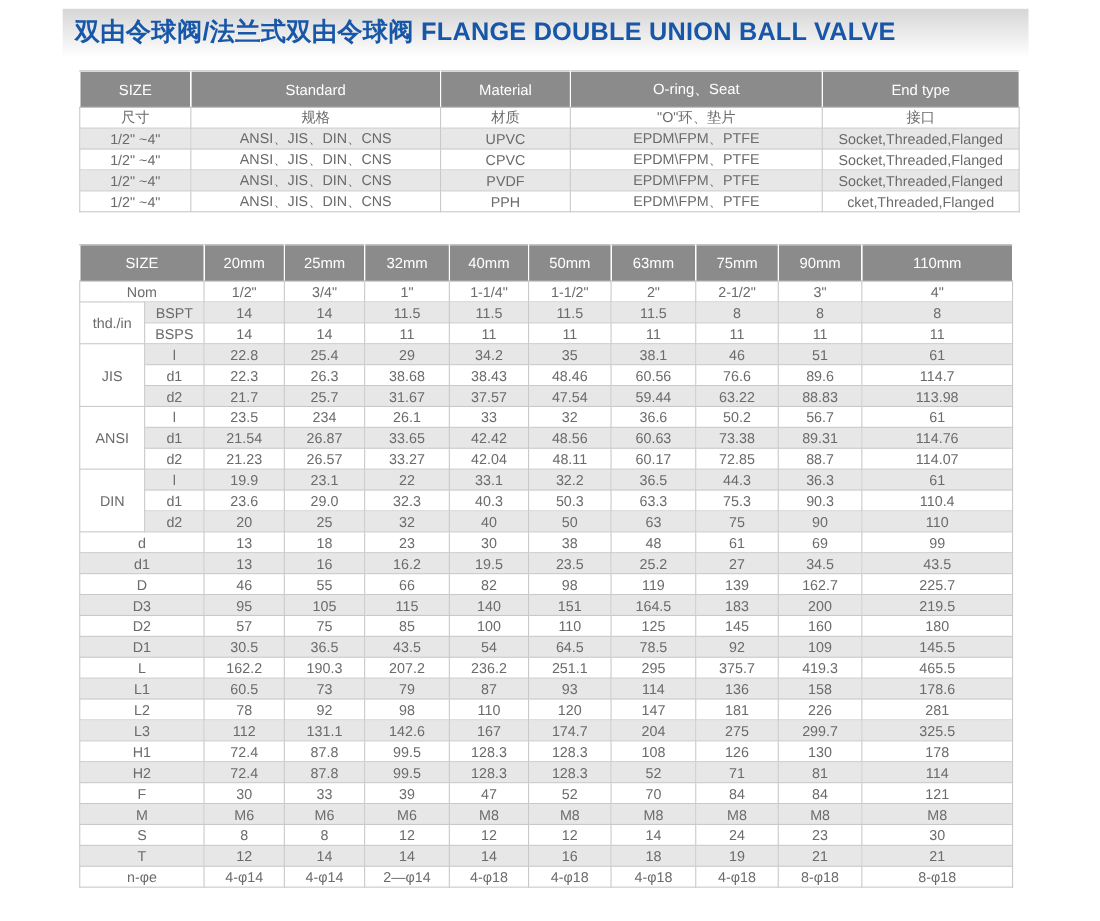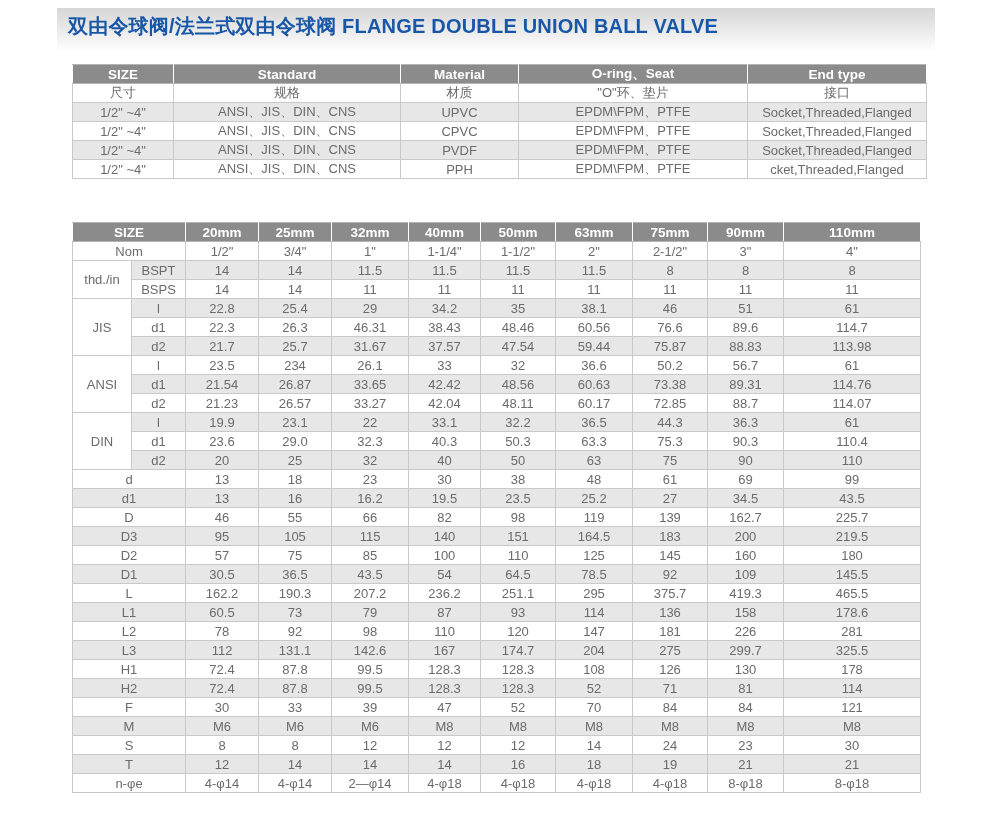--- a/index.html
+++ b/index.html
@@ -6,38 +6,38 @@
   html,body { background:#ffffff; }
   body { width:1000px; height:837px; font-family:"Liberation Sans", sans-serif; }
   .page { position:relative; width:1000px; height:837px; background:#fff; overflow:hidden; }
 
   .title-bar {
     position:absolute; left:57px; top:8px; width:878px; height:46px;
     background:linear-gradient(to bottom, #d6d6d6 0%, #e9e9e9 45%, #ffffff 96%);
     padding:5px 0 0 11px;
   }
   .title-text {
-    font-size:20px; font-weight:bold; color:#1857a8; letter-spacing:0.2px;
+    font-size:23px; font-weight:bold; color:#1857a8; letter-spacing:0.2px;
     white-space:nowrap;
   }
 
   table { border-collapse:collapse; table-layout:fixed; position:absolute; left:72px; background:#fff; }
   #spec-table { top:64px; width:854px; }
   #dim-table  { top:222px; width:848px; }
 
   th, td {
     border:1px solid #c9c9c9;
     text-align:center; vertical-align:middle;
     font-size:13px; color:#6b6b6b;
     padding:0 2px; overflow:hidden; white-space:nowrap;
   }
   th {
-    background:#8b8b8b; color:#ffffff; font-weight:bold;
+    background:#8b8b8b; color:#ffffff; font-weight:normal;
     border-color:#b5b5b5; border-left-color:#ffffff; border-right-color:#ffffff;
-    height:19px; font-size:13.5px;
+    height:33px; font-size:13.5px;
   }
   #spec-table td { height:18px; }
   #dim-table td  { height:19px; }
 
   tr.stripe td { background:#e7e7e7; }
   td.group-cell { background:#ffffff !important; }
 </style>
 </head>
 <body>
 
@@ -173,37 +173,37 @@
           <td>35</td>
           <td>38.1</td>
           <td>46</td>
           <td>51</td>
           <td>61</td>
         </tr>
         <tr class="">
           <td>d1</td>
           <td>22.3</td>
           <td>26.3</td>
-          <td>46.31</td>
+          <td>38.68</td>
           <td>38.43</td>
           <td>48.46</td>
           <td>60.56</td>
           <td>76.6</td>
           <td>89.6</td>
           <td>114.7</td>
         </tr>
         <tr class="stripe">
           <td>d2</td>
           <td>21.7</td>
           <td>25.7</td>
           <td>31.67</td>
           <td>37.57</td>
           <td>47.54</td>
           <td>59.44</td>
-          <td>75.87</td>
+          <td>63.22</td>
           <td>88.83</td>
           <td>113.98</td>
         </tr>
         <tr class="">
           <td class="group-cell" rowspan="3">ANSI</td>
           <td>l</td>
           <td>23.5</td>
           <td>234</td>
           <td>26.1</td>
           <td>33</td>

